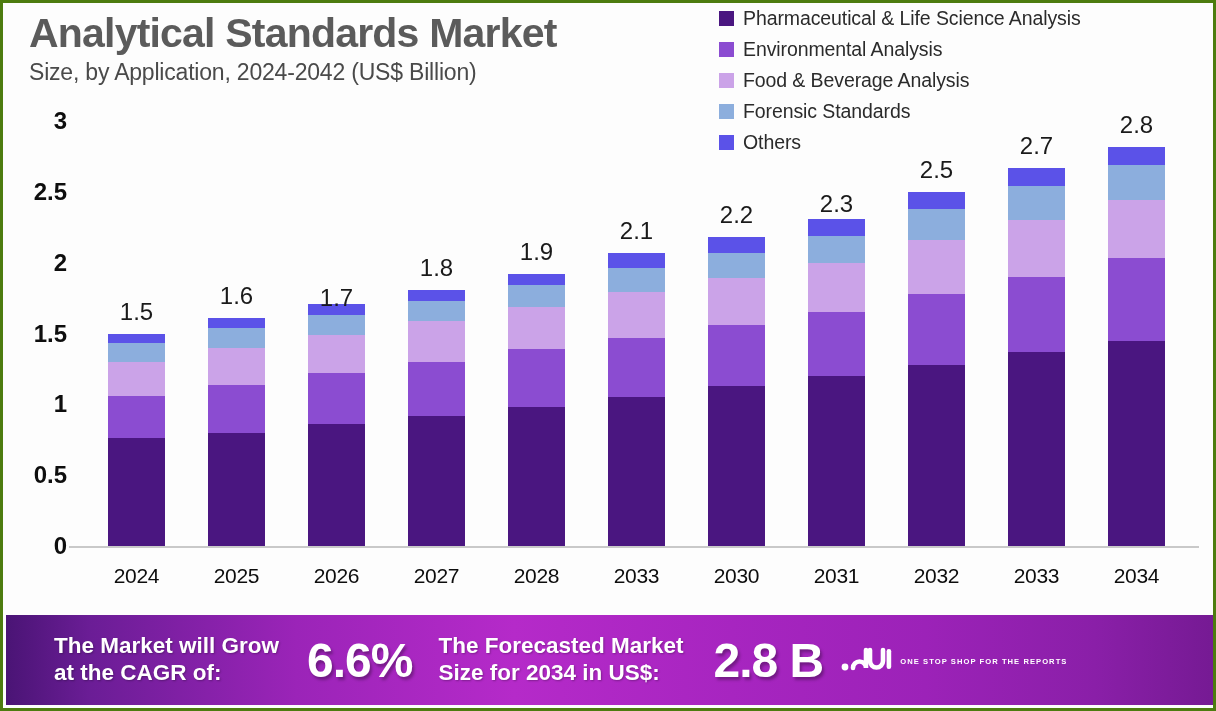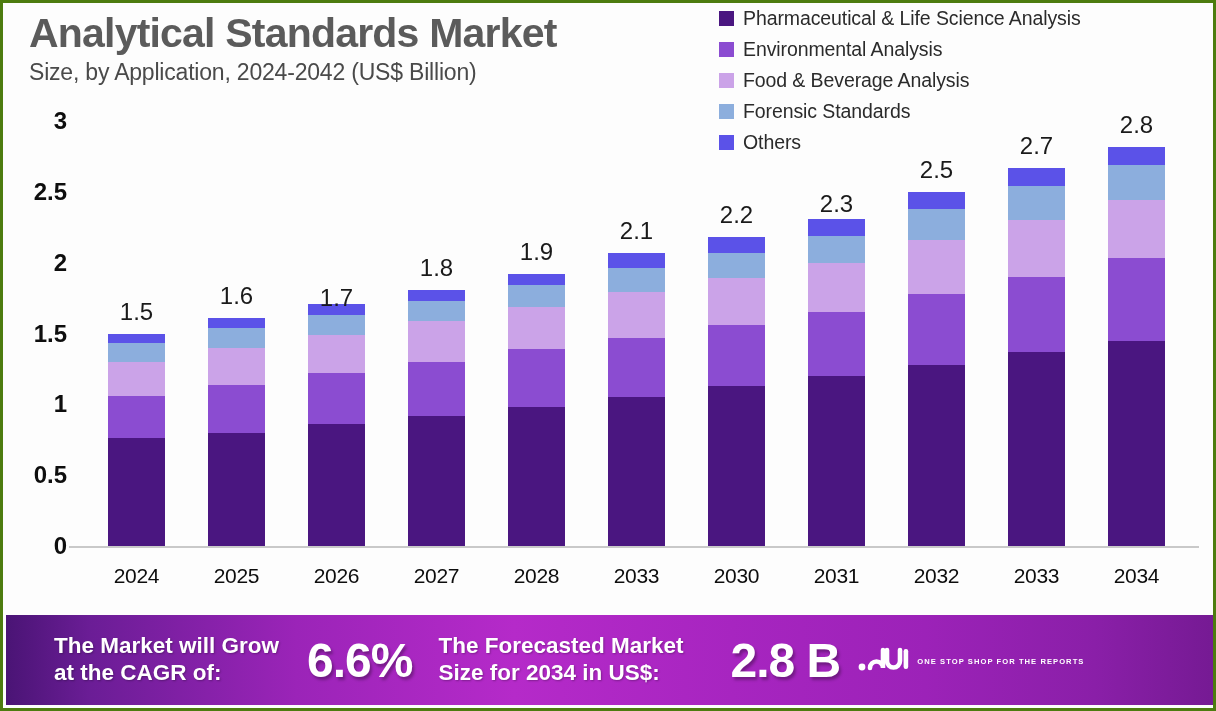--- a/index.html
+++ b/index.html
@@ -139,21 +139,21 @@
   }
   .banner-big {
     color: #ffffff;
     font-size: 48px;
     font-weight: bold;
     text-shadow: 2px 3px 3px rgba(0,0,0,0.30);
     white-space: nowrap;
     letter-spacing: -1px;
   }
   #cagr-value { margin-left: 28px; margin-right: 26px; }
-  #forecast-value { margin-left: 47px; margin-right: 10px; }
+  #forecast-value { margin-left: 30px; margin-right: 10px; }
 
   #logo { display: flex; align-items: center; margin-left: 8px; }
   #logo-mark { margin-right: 7px; }
   #logo-textwrap { display: flex; flex-direction: column; }
   #logo-name {
     color: #ffffff;
     font-size: 27px;
     font-weight: bold;
     letter-spacing: -0.8px;
     line-height: 1;

